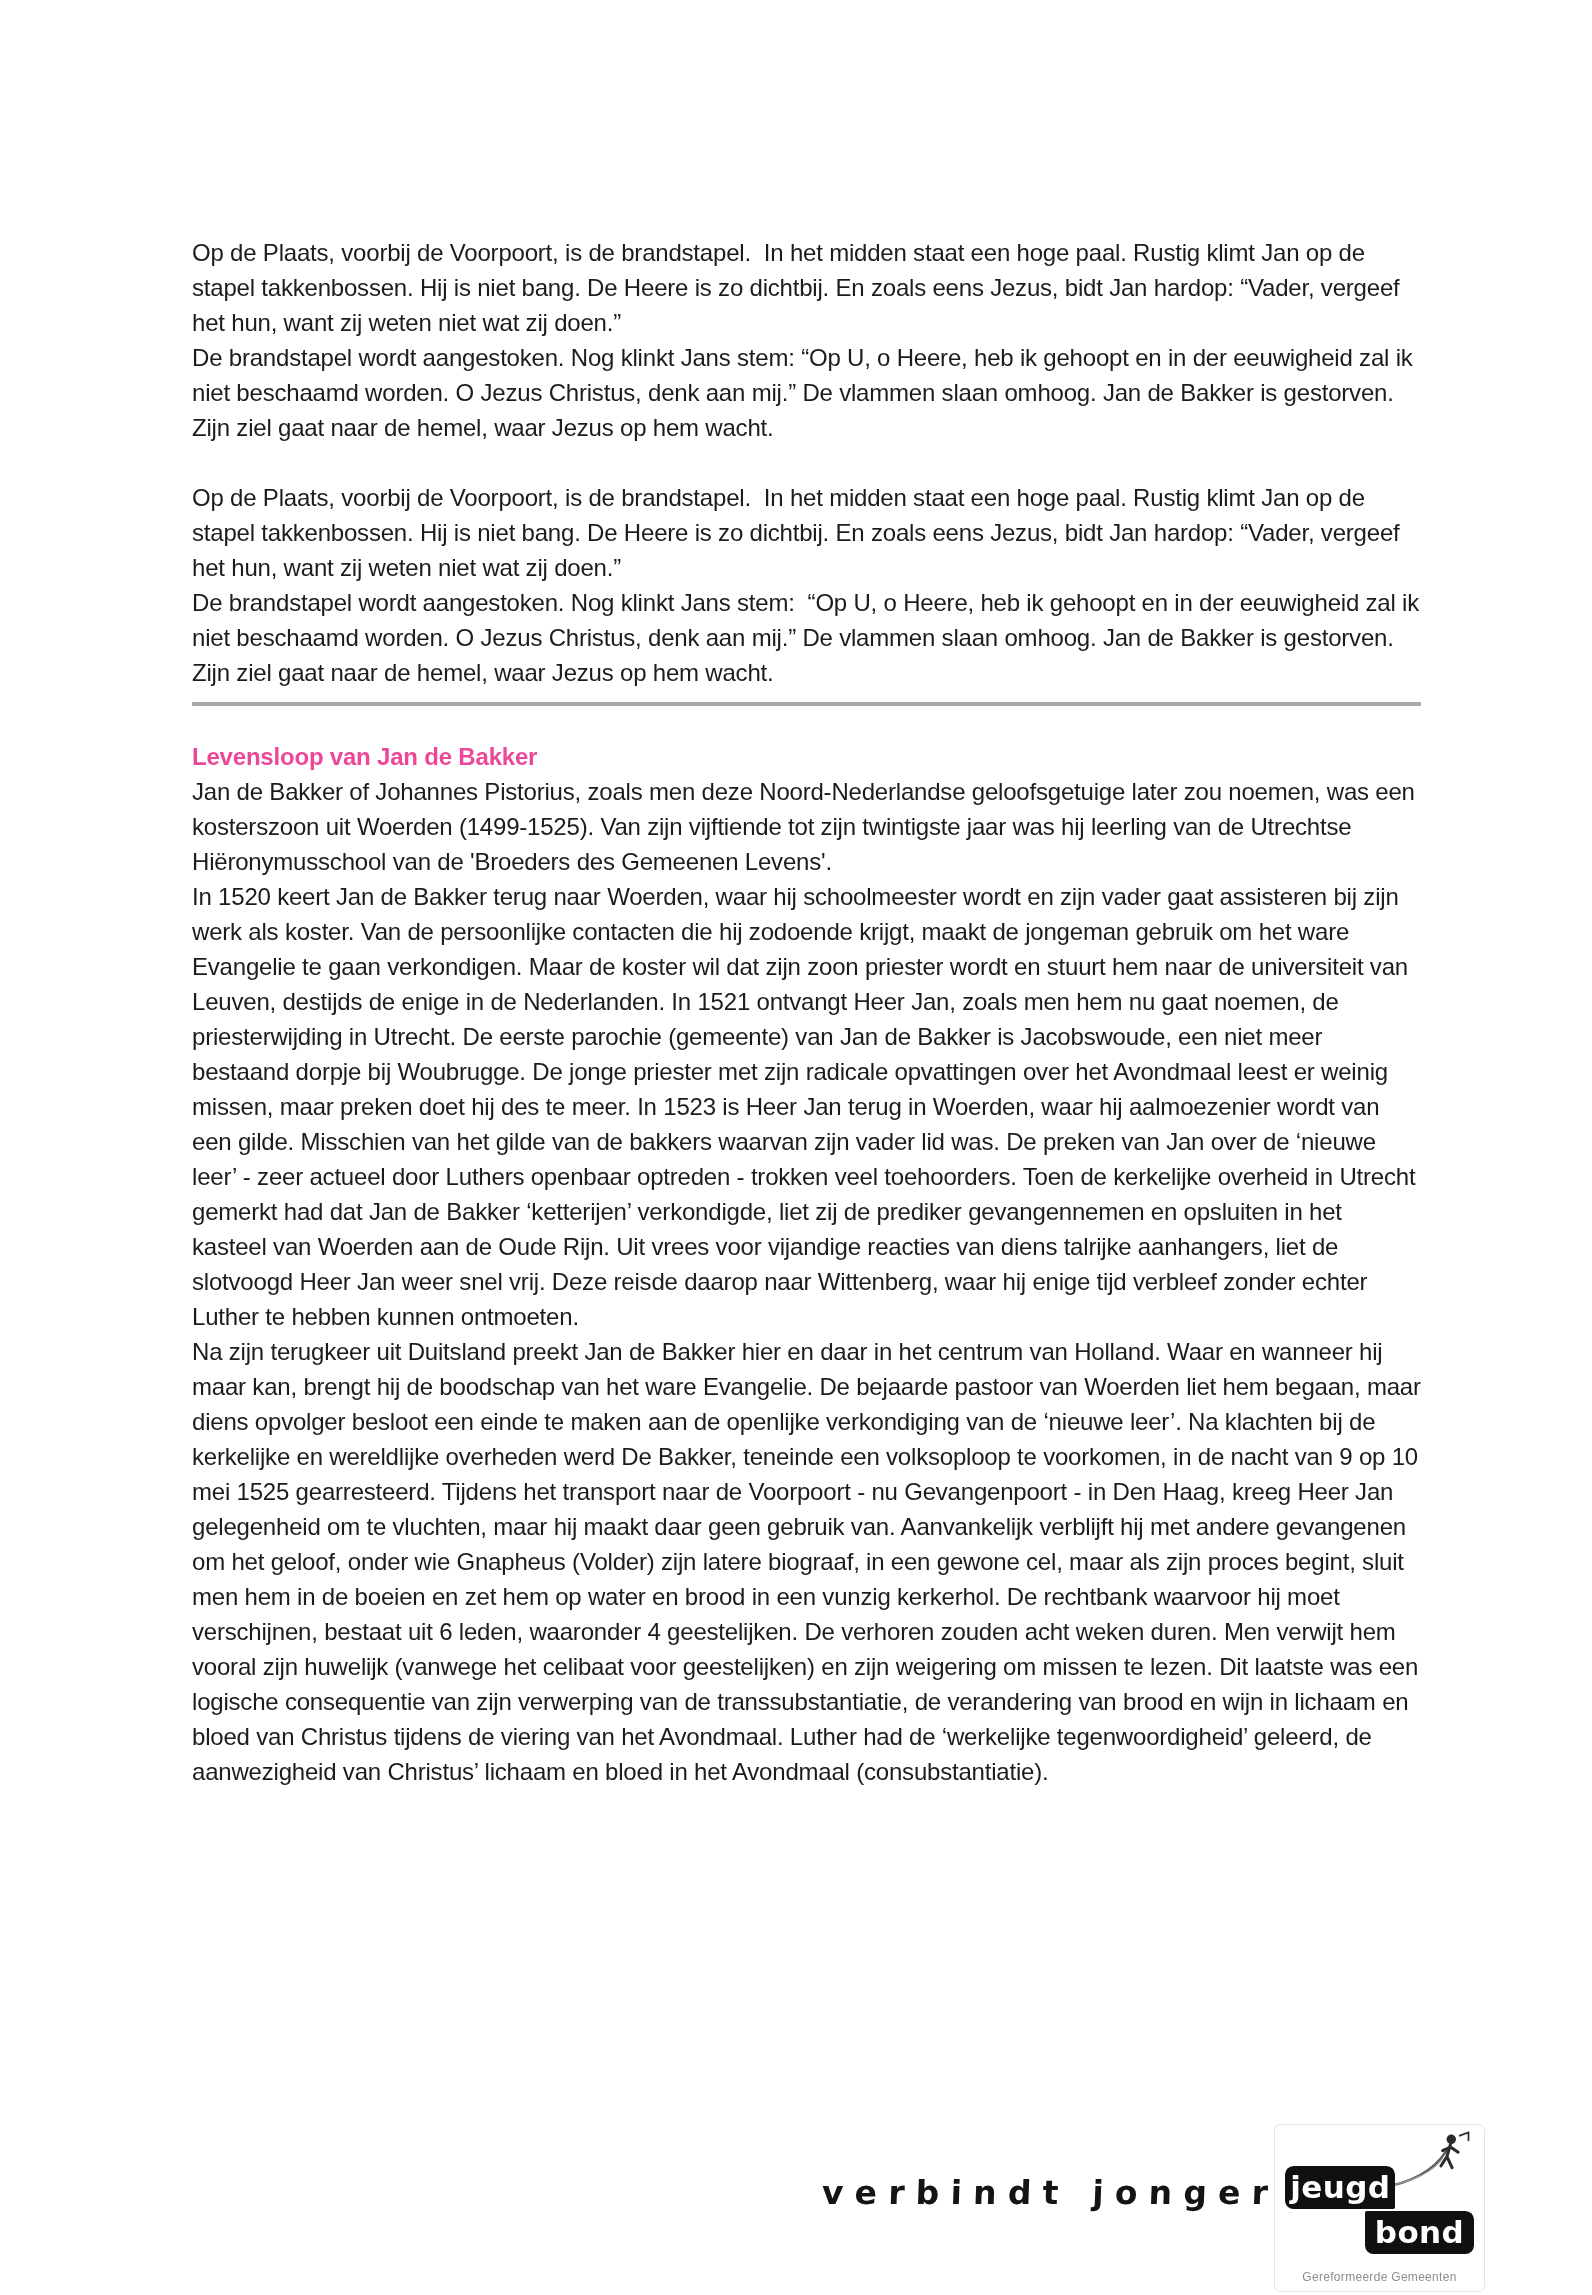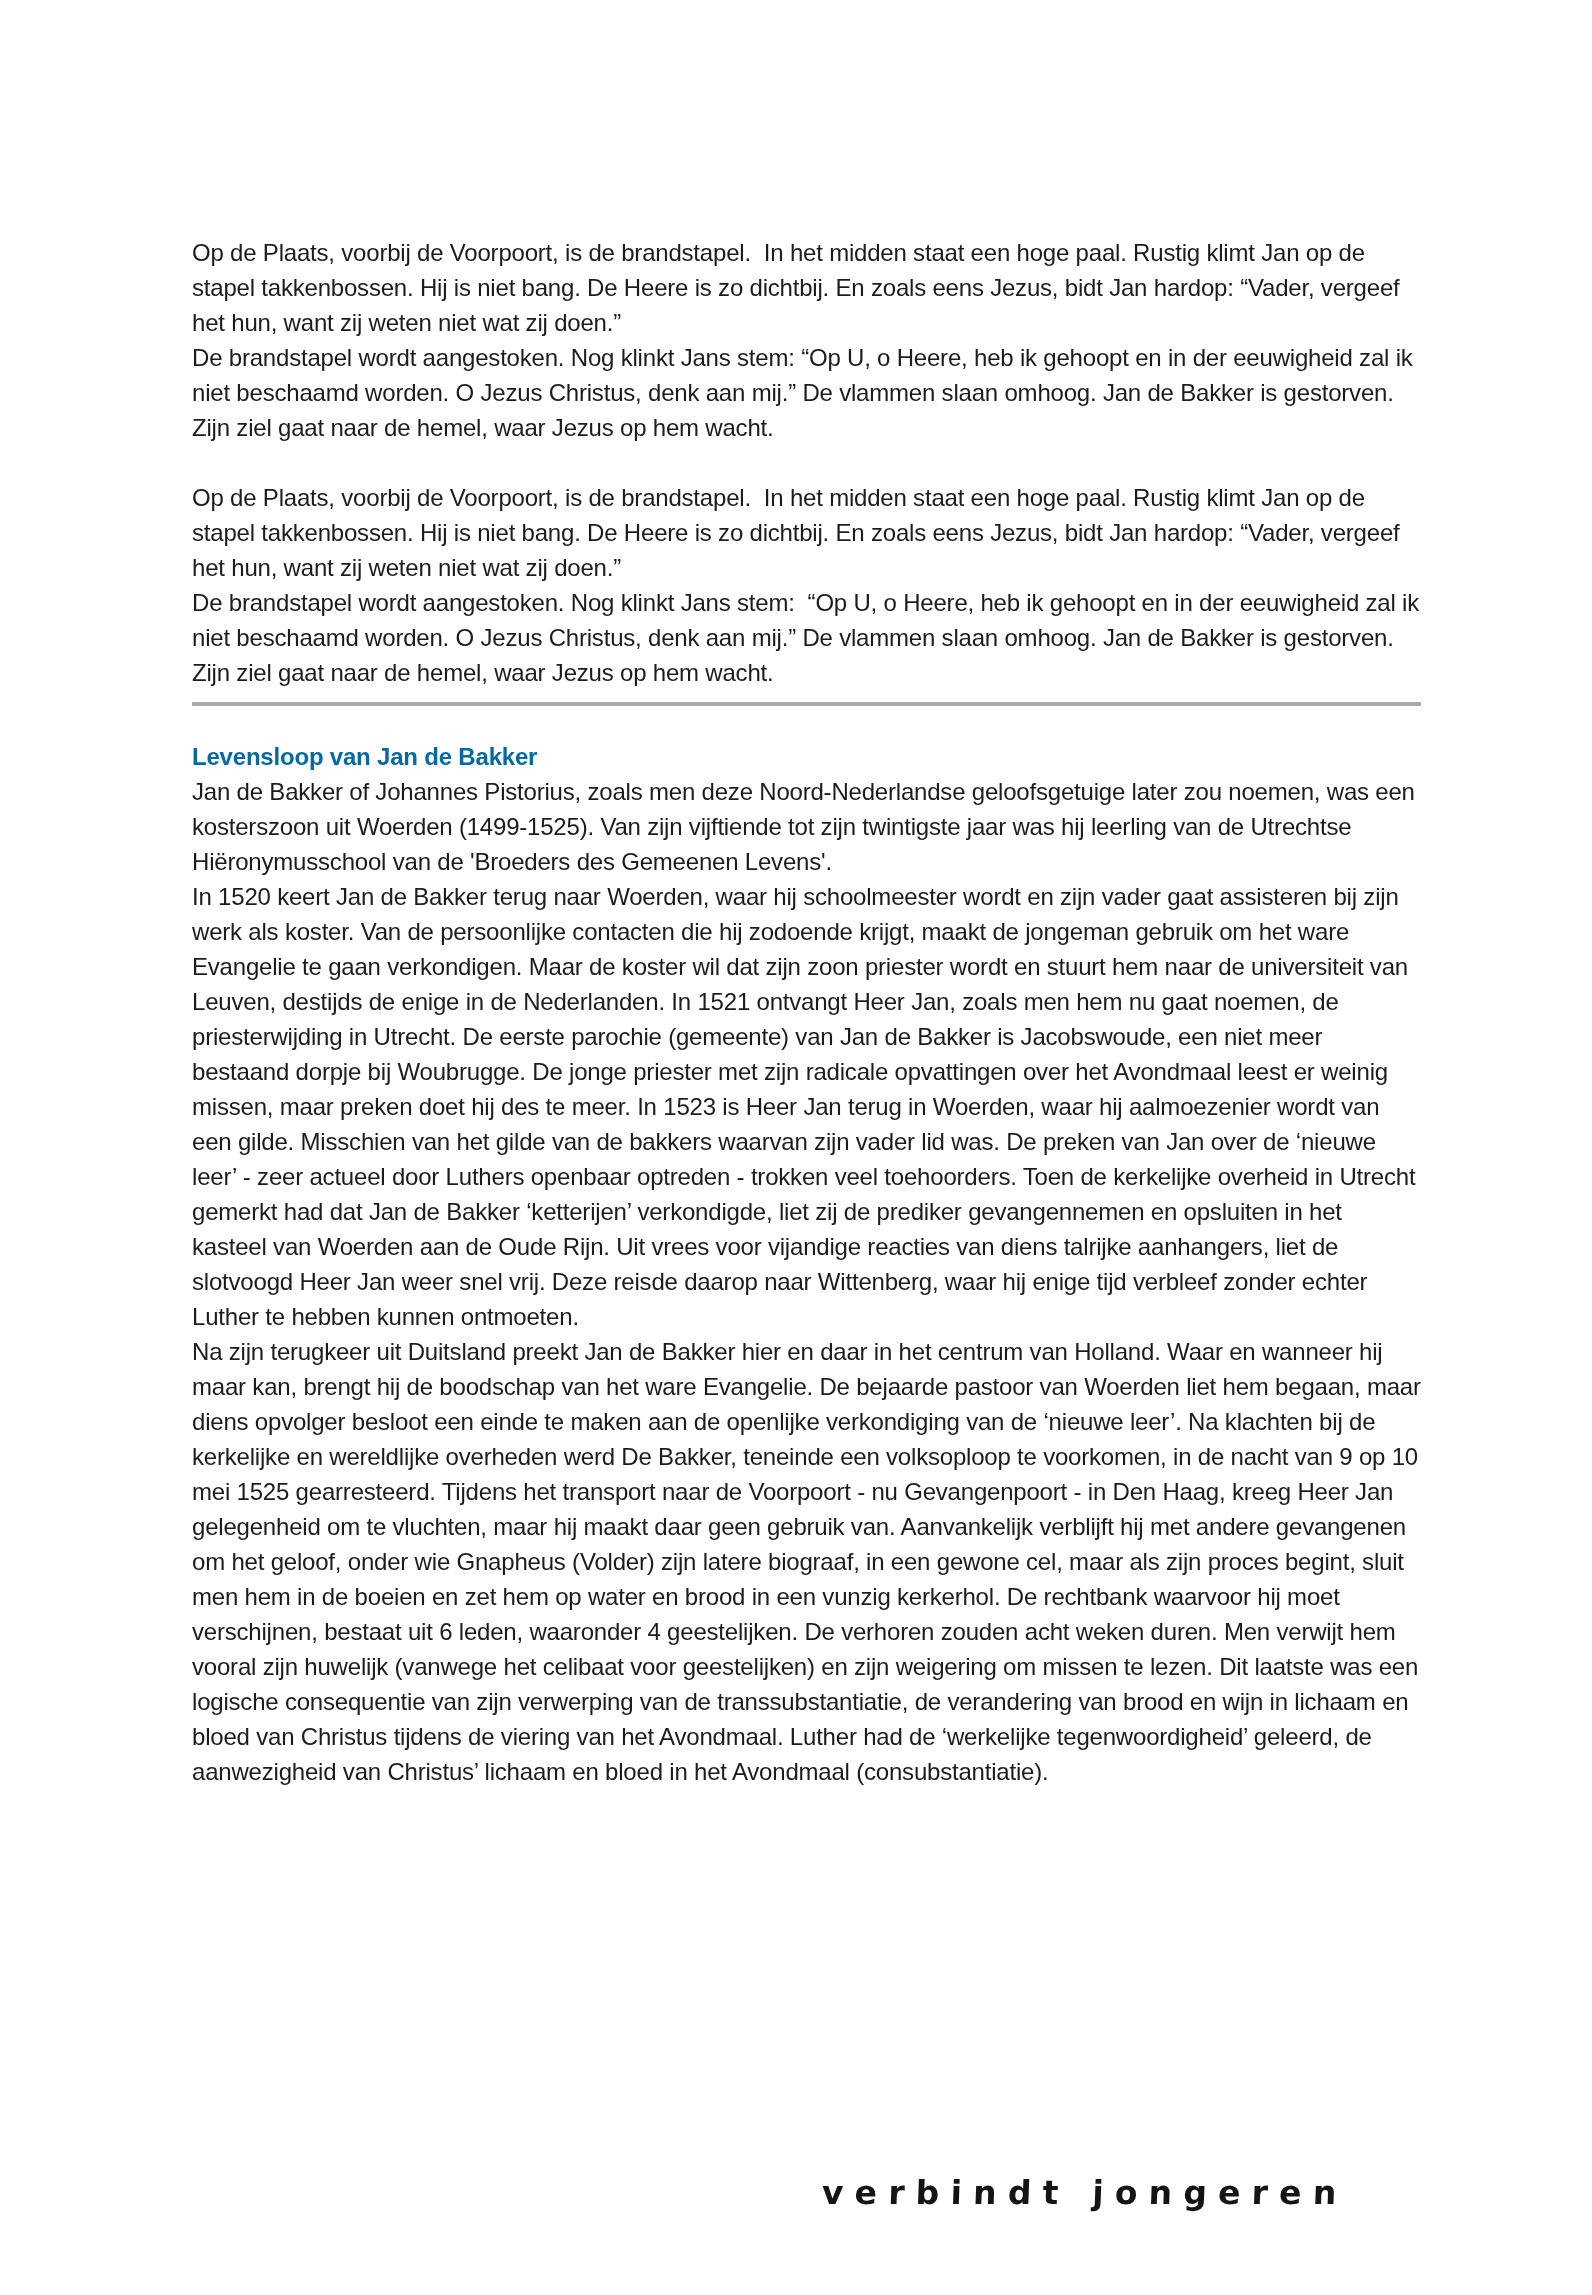--- a/index.html
+++ b/index.html
@@ -45,21 +45,21 @@
     width: 100%;
     height: 4.3px;
     background: #a8a8a8;
   }
   .sub-heading {
     margin: 33px 0 0 0;
     font-size: 24px;
     line-height: 35px;
     font-weight: bold;
     letter-spacing: -0.2px;
-    color: #0369a1;
+    color: #ec4899;
   }
   .tagline {
     position: absolute;
     left: 822px;
     top: 2173px;
     font-family: "DejaVu Sans", sans-serif;
     font-size: 33px;
     font-weight: 600;
     letter-spacing: 11.2px;
     color: #141414;
@@ -137,15 +137,27 @@
 
     <h3 class="sub-heading">Levensloop van Jan de Bakker</h3>
 
     <p class="body-text">Jan de Bakker of Johannes Pistorius, zoals men deze Noord-Nederlandse geloofsgetuige later zou noemen, was een kosterszoon uit Woerden (1499-1525). Van zijn vijftiende tot zijn twintigste jaar was hij leerling van de Utrechtse Hiëronymusschool van de 'Broeders des Gemeenen Levens'.
 In 1520 keert Jan de Bakker terug naar Woerden, waar hij schoolmeester wordt en zijn vader gaat assisteren bij zijn werk als koster. Van de persoonlijke contacten die hij zodoende krijgt, maakt de jongeman gebruik om het ware Evangelie te gaan verkondigen. Maar de koster wil dat zijn zoon priester wordt en stuurt hem naar de universiteit van Leuven, destijds de enige in de Nederlanden. In 1521 ontvangt Heer Jan, zoals men hem nu gaat noemen, de priesterwijding in Utrecht. De eerste parochie (gemeente) van Jan de Bakker is Jacobswoude, een niet meer bestaand dorpje bij Woubrugge. De jonge priester met zijn radicale opvattingen over het Avondmaal leest er weinig missen, maar preken doet hij des te meer. In 1523 is Heer Jan terug in Woerden, waar hij aalmoezenier wordt van een gilde. Misschien van het gilde van de bakkers waarvan zijn vader lid was. De preken van Jan over de ‘nieuwe leer’ - zeer actueel door Luthers openbaar optreden - trokken veel toehoorders. Toen de kerkelijke overheid in Utrecht gemerkt had dat Jan de Bakker ‘ketterijen’ verkondigde, liet zij de prediker gevangennemen en opsluiten in het kasteel van Woerden aan de Oude Rijn. Uit vrees voor vijandige reacties van diens talrijke aanhangers, liet de slotvoogd Heer Jan weer snel vrij. Deze reisde daarop naar Wittenberg, waar hij enige tijd verbleef zonder echter Luther te hebben kunnen ontmoeten.
 Na zijn terugkeer uit Duitsland preekt Jan de Bakker hier en daar in het centrum van Holland. Waar en wanneer hij maar kan, brengt hij de boodschap van het ware Evangelie. De bejaarde pastoor van Woerden liet hem begaan, maar diens opvolger besloot een einde te maken aan de openlijke verkondiging van de ‘nieuwe leer’. Na klachten bij de kerkelijke en wereldlijke overheden werd De Bakker, teneinde een volksoploop te voorkomen, in de nacht van 9 op 10 mei 1525 gearresteerd. Tijdens het transport naar de Voorpoort - nu Gevangenpoort - in Den Haag, kreeg Heer Jan gelegenheid om te vluchten, maar hij maakt daar geen gebruik van. Aanvankelijk verblijft hij met andere gevangenen om het geloof, onder wie Gnapheus (Volder) zijn latere biograaf, in een gewone cel, maar als zijn proces begint, sluit men hem in de boeien en zet hem op water en brood in een vunzig kerkerhol. De rechtbank waarvoor hij moet verschijnen, bestaat uit 6 leden, waaronder 4 geestelijken. De verhoren zouden acht weken duren. Men verwijt hem vooral zijn huwelijk (vanwege het celibaat voor geestelijken) en zijn weigering om missen te lezen. Dit laatste was een logische consequentie van zijn verwerping van de transsubstantiatie, de verandering van brood en wijn in lichaam en bloed van Christus tijdens de viering van het Avondmaal. Luther had de ‘werkelijke tegenwoordigheid’ geleerd, de aanwezigheid van Christus’ lichaam en bloed in het Avondmaal (consubstantiatie).</p>
   </div>
 
   <div class="tagline">verbindt jongeren</div>
 
+  <div class="logo-card">
+    <svg class="logo-sketch" viewBox="0 0 118 72">
+      <path d="M4 68 Q 58 60 80 26" stroke="#5a5a5a" stroke-width="3" fill="none" stroke-linecap="round"></path>
+      <path d="M14 66 Q 60 56 76 34" stroke="#9a9a9a" stroke-width="1.5" fill="none" stroke-linecap="round"></path>
+      <circle cx="86" cy="12" r="5.5" fill="#2b2b2b"></circle>
+      <path d="M85 18 L81 32 M85 21 L94 27 M85 21 L76 25 M81 32 L74 43 M81 32 L87 45" stroke="#2b2b2b" stroke-width="3.5" fill="none" stroke-linecap="round"></path>
+      <path d="M95 8 L106 4 L106 14" stroke="#2b2b2b" stroke-width="2" fill="none"></path>
+    </svg>
+    <div class="logo-box jeugd">jeugd</div>
+    <div class="logo-box bond">bond</div>
+    <div class="logo-caption">Gereformeerde Gemeenten</div>
+  </div>
 
 </div>
 
 
 </body></html>

